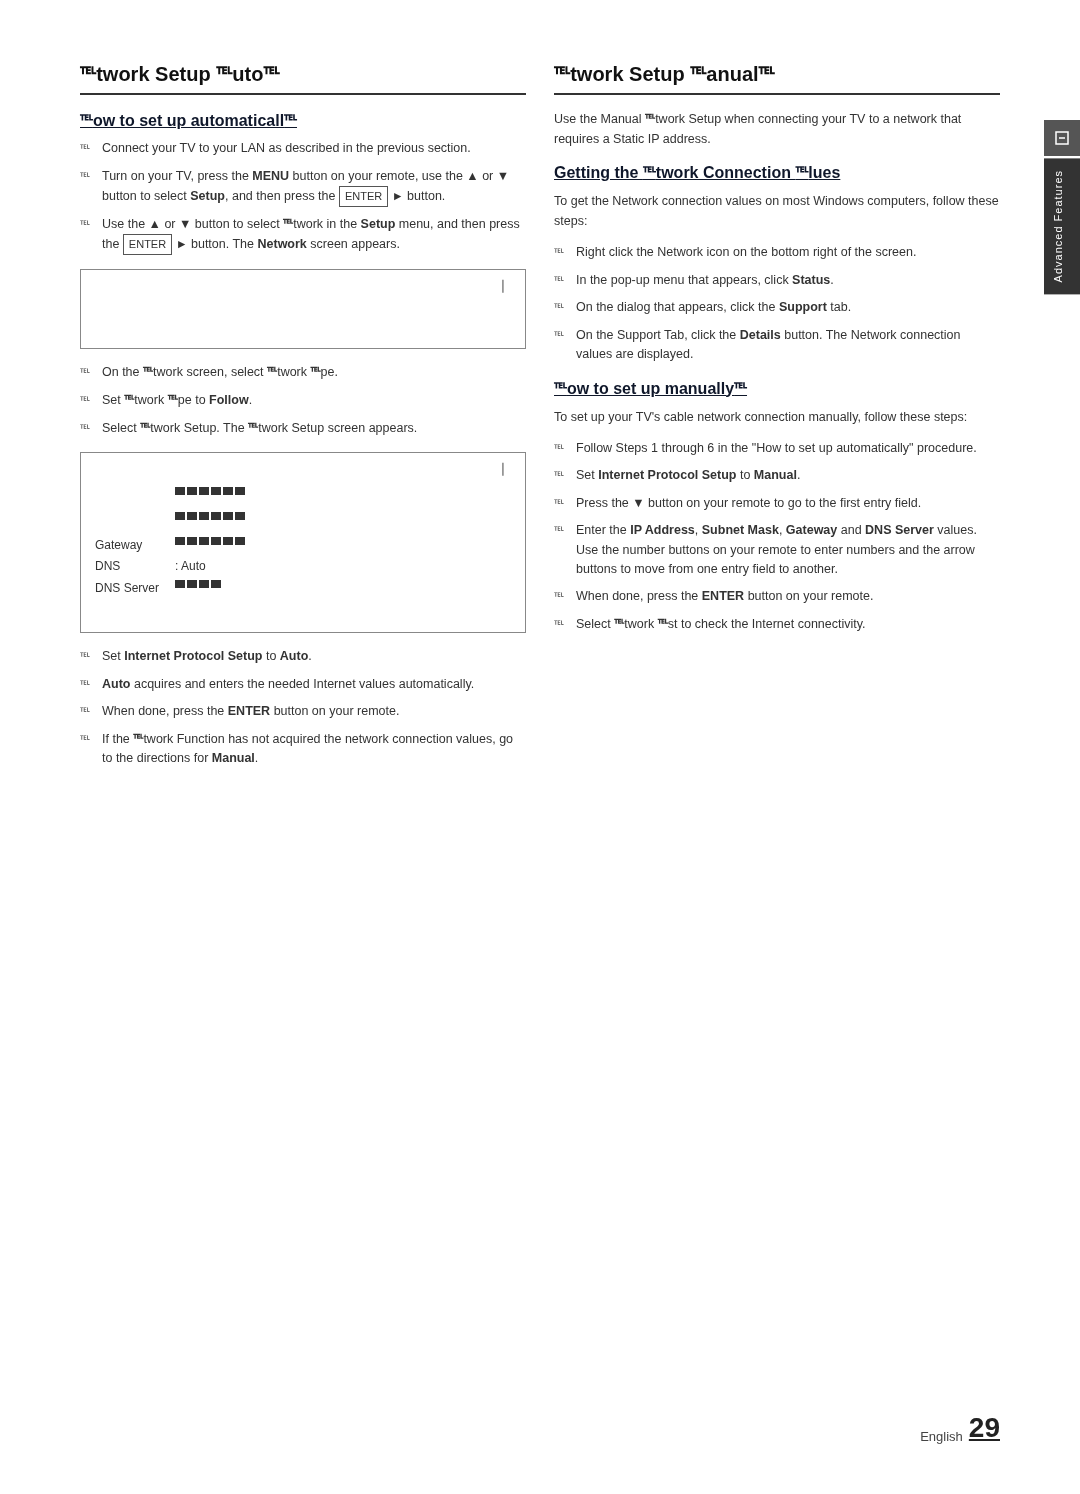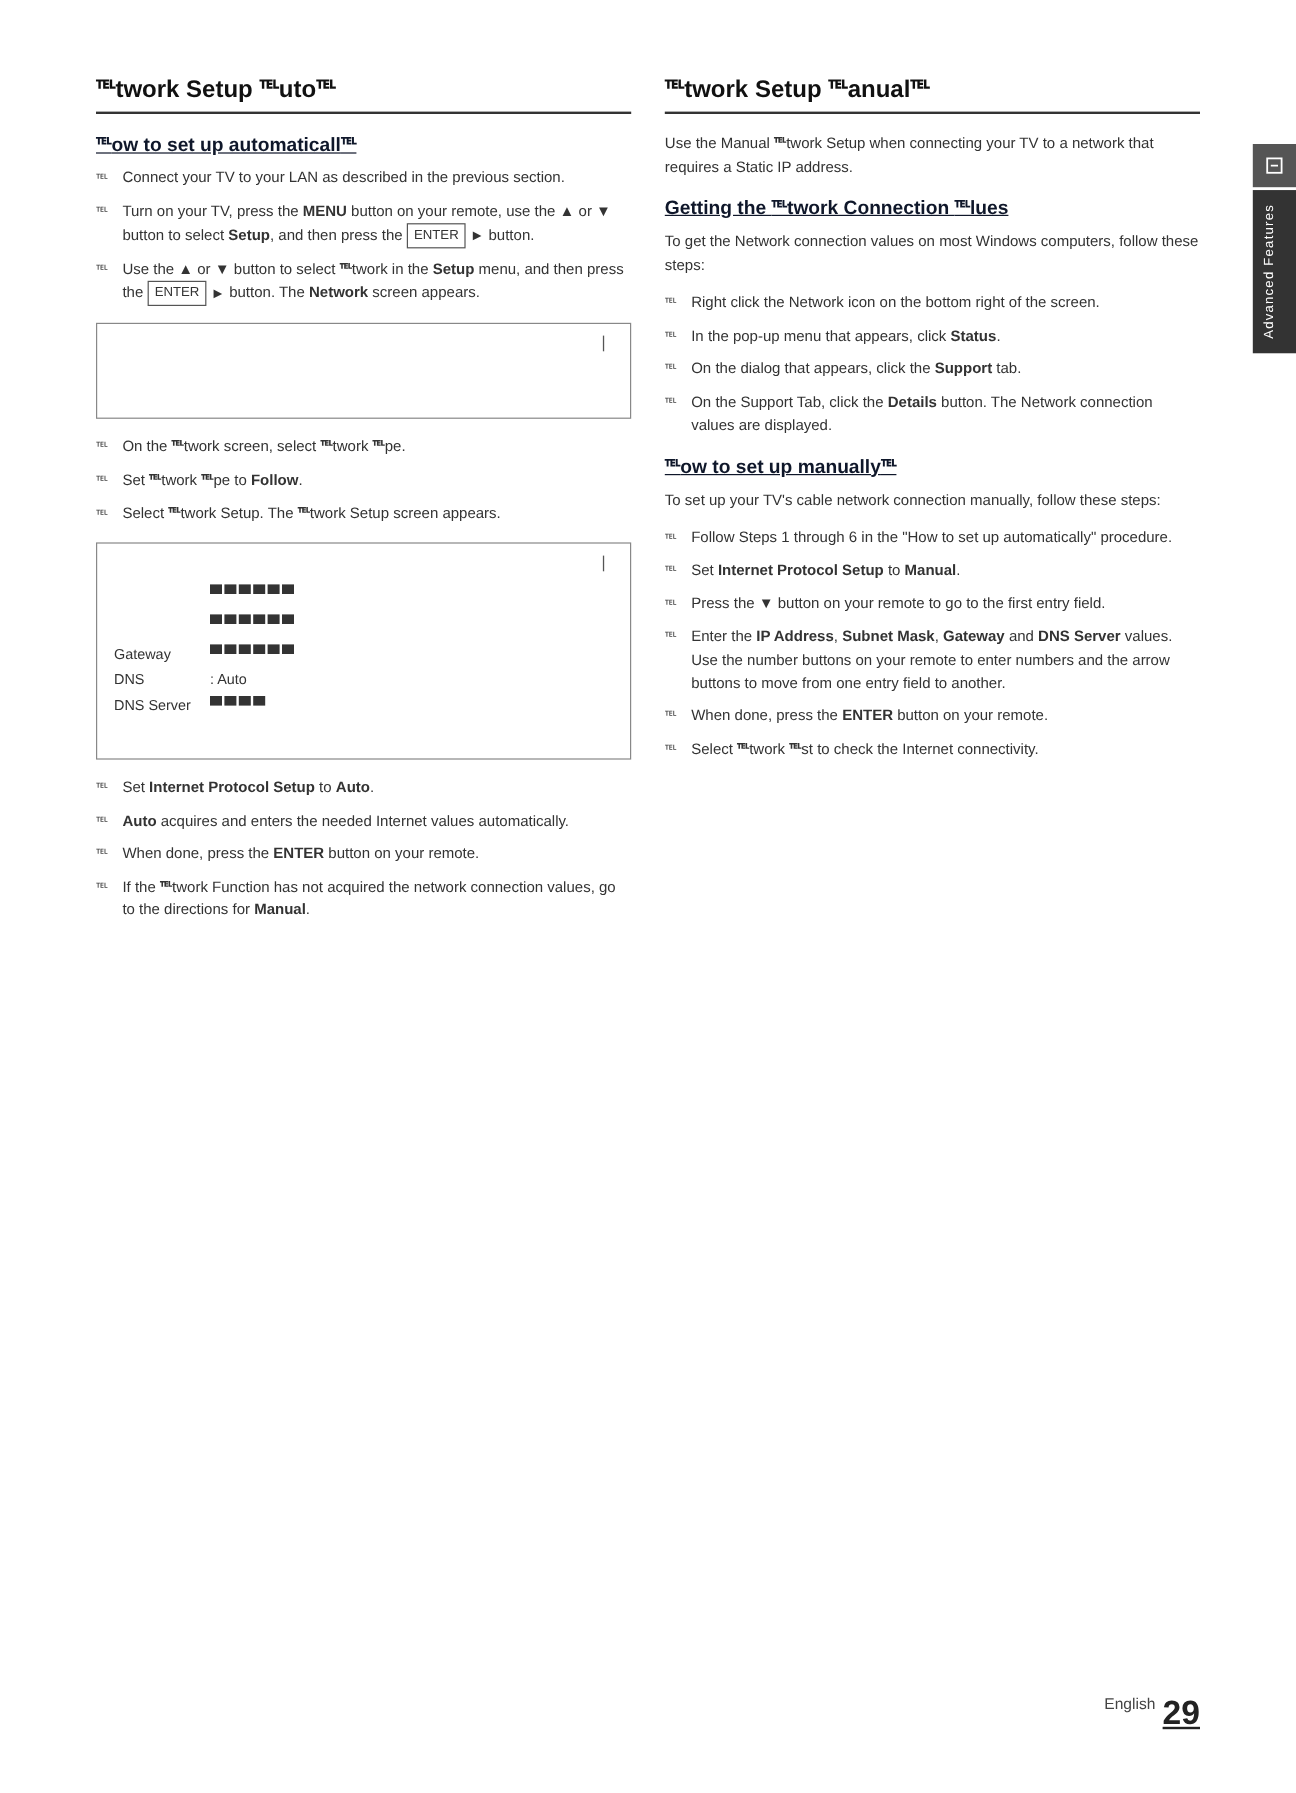--- a/index.html
+++ b/index.html
@@ -159,21 +159,21 @@
       font-size: 11px;
       color: #555;
     }
 
     
     .page-footer {
       position: absolute;
       bottom: 50px;
       right: 80px;
       display: flex;
-      align-items: flex-start;
+      align-items: flex-end;
       gap: 6px;
       margin-top: 30px;
     }
 
     .footer-text {
       font-size: 13px;
       color: #444;
     }
 
     .footer-page-num {

